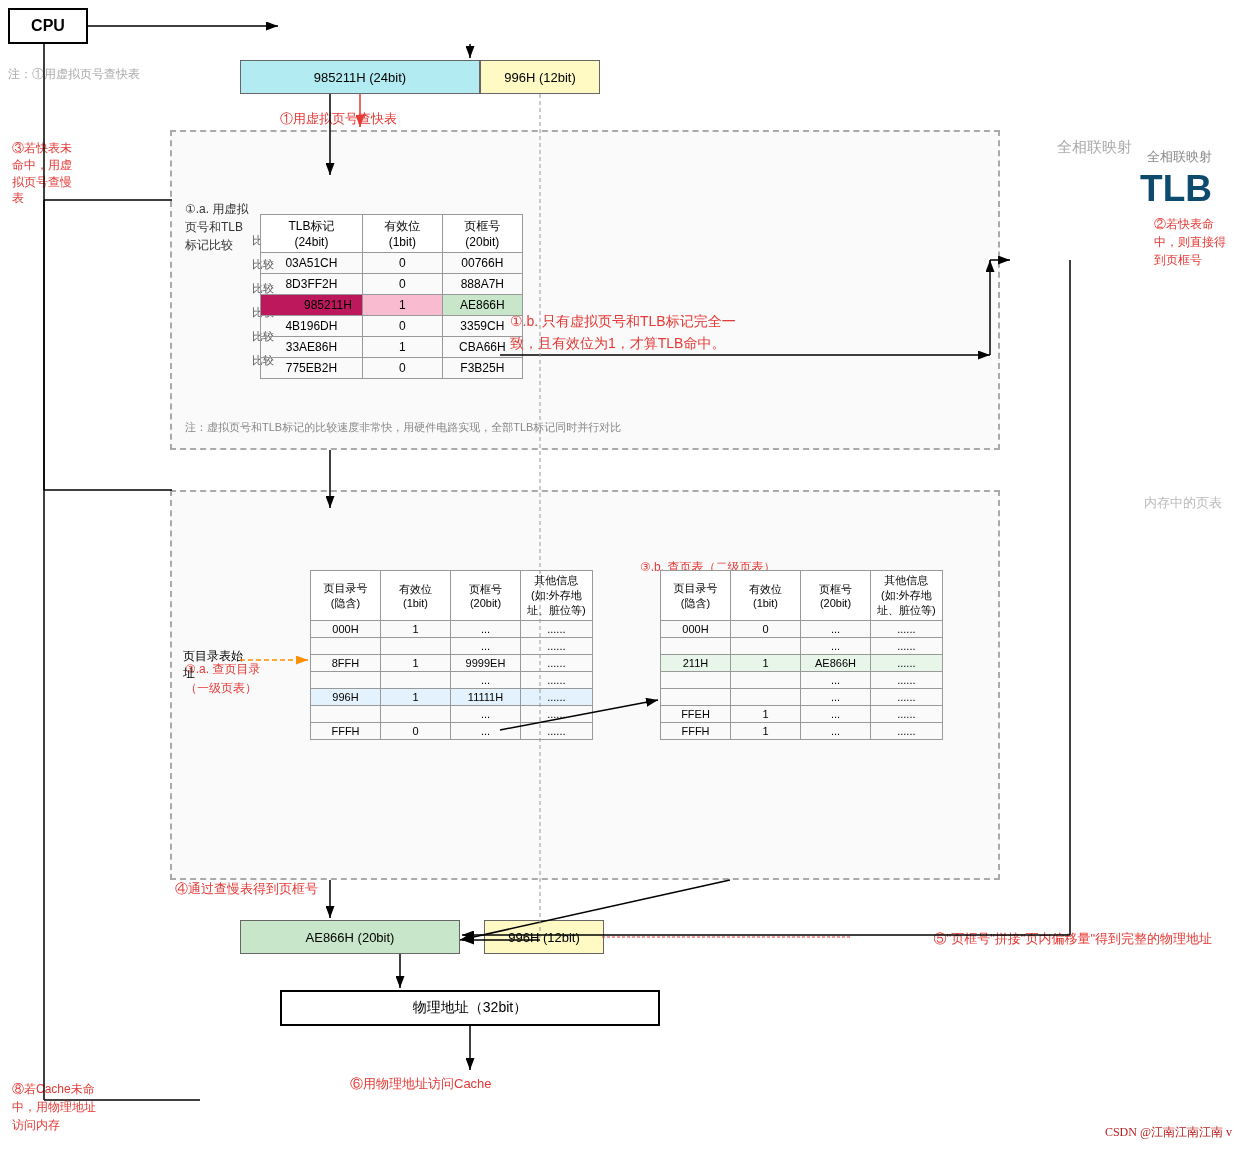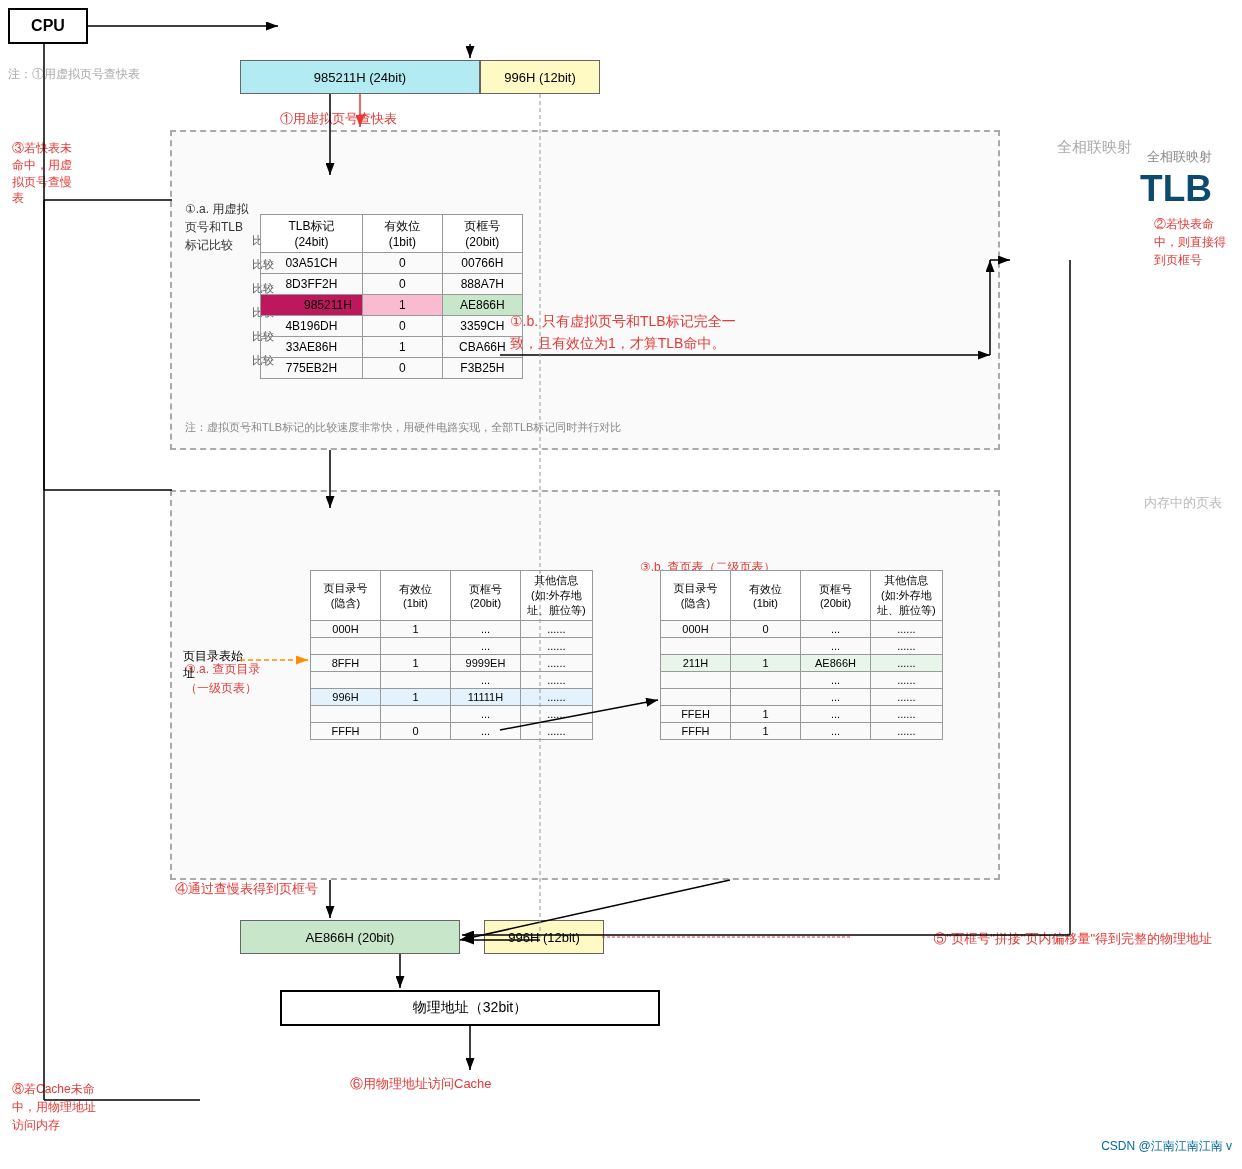--- a/index.html
+++ b/index.html
@@ -306,23 +306,24 @@
     .step6-label {
       position: absolute;
       top: 1075px; left: 350px;
       color: #e53935;
       font-size: 13px;
     }
 
     
     .csdn-label {
       position: absolute;
-      bottom: 14px; right: 10px;
-      color: #0369a1;
-      font-size: 12px;
+      bottom: 28px; right: 10px;
+      color: #b91c1c;
+      font-size: 12px;
+      font-family: Liberation Serif, serif;
     }
 
     
     .arrows-svg {
       position: absolute;
       top: 0; left: 0;
       width: 1242px;
       height: 1169px;
       pointer-events: none;
     }

